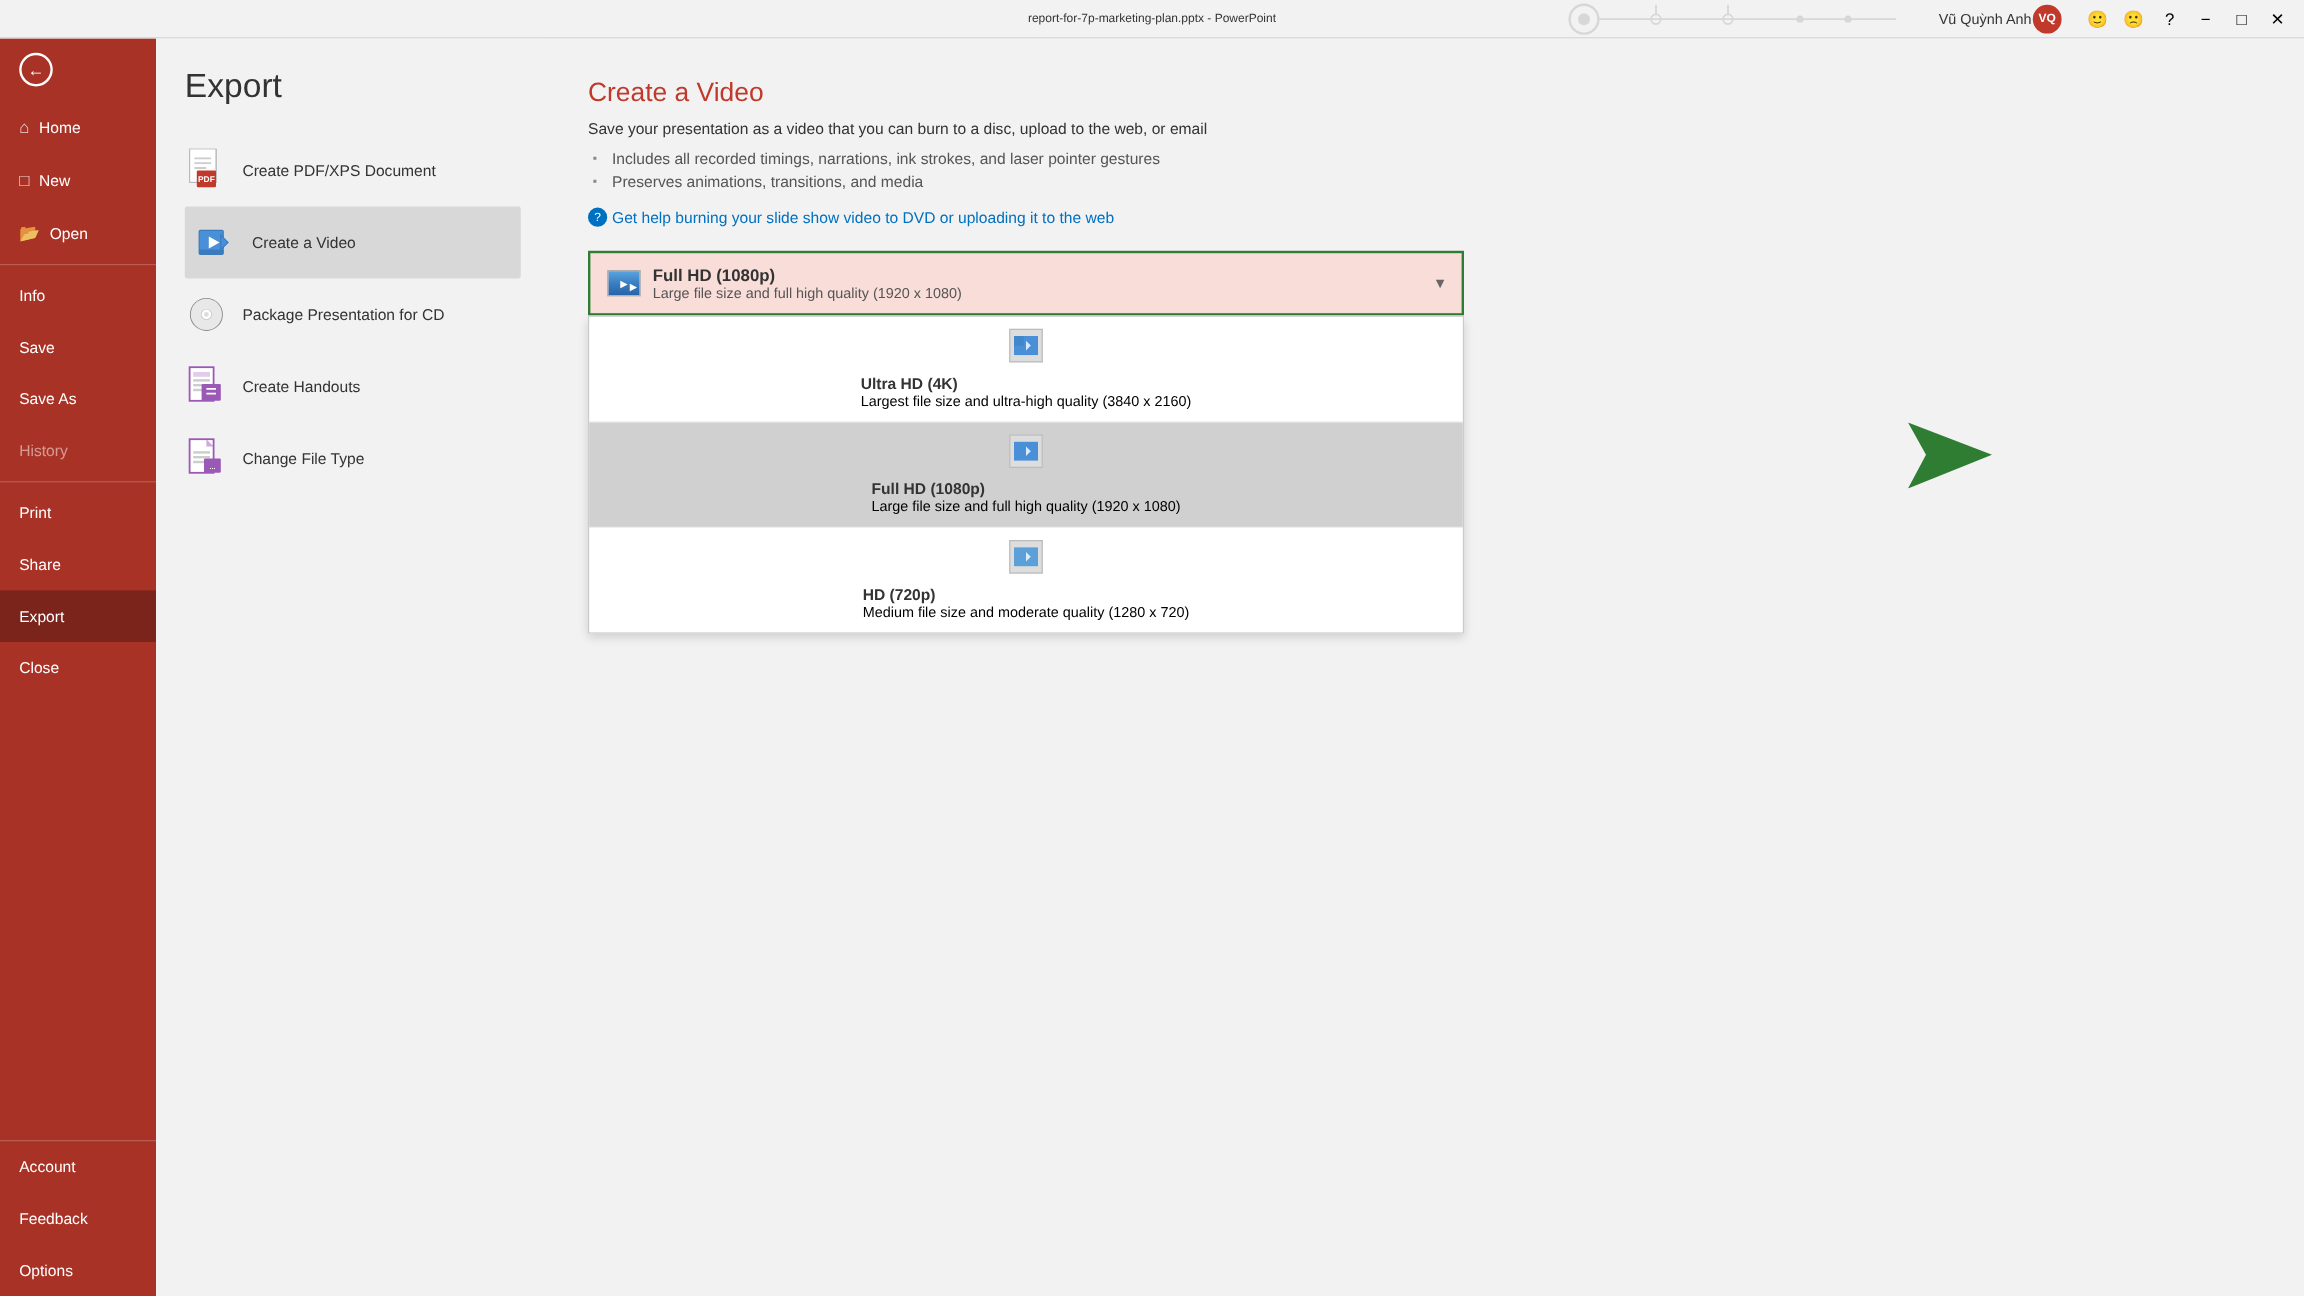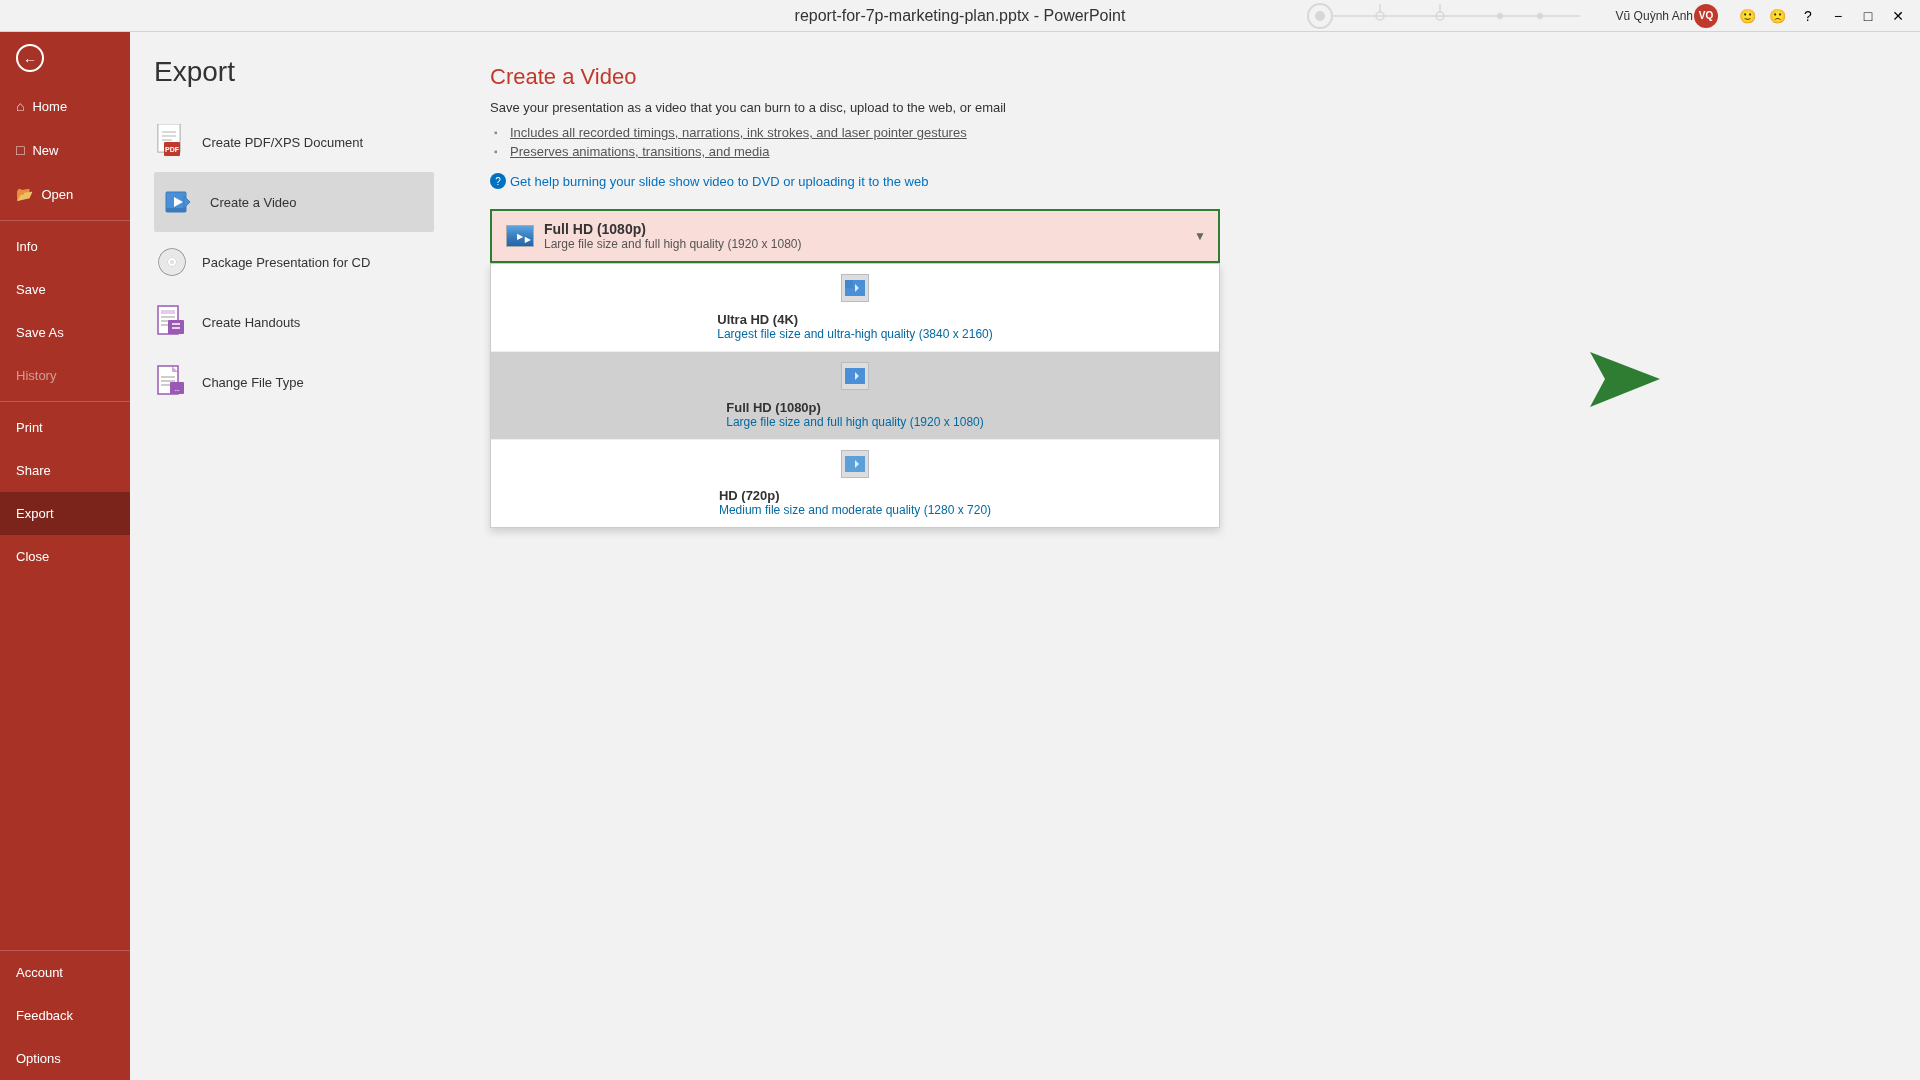--- a/index.html
+++ b/index.html
@@ -10,21 +10,21 @@
       height: 32px;
       background: #f2f2f2;
       display: flex;
       align-items: center;
       justify-content: space-between;
       padding: 0 8px;
       flex-shrink: 0;
       border-bottom: 1px solid #d4d4d4;
     }
     .title-bar-center {
-      font-size: 16px;
+      font-size: 10px;
       color: #333;
       position: absolute;
       left: 50%;
       transform: translateX(-50%);
     }
     .title-bar-right {
       display: flex;
       align-items: center;
       gap: 8px;
       margin-left: auto;
@@ -195,21 +195,20 @@
 
     .bullet-list {
       list-style: none;
       margin-bottom: 12px;
     }
     .bullet-list li {
       font-size: 13px;
       color: #555;
       padding: 2px 0 2px 20px;
       position: relative;
-      text-decoration: underline;
     }
     .bullet-list li::before {
       content: '▪';
       position: absolute;
       left: 4px;
       color: #888;
       font-size: 10px;
       top: 4px;
     }
 
@@ -302,21 +301,21 @@
     .dropdown-item:last-child { border-bottom: none; }
     .dropdown-item.highlighted { background: #d0d0d0; }
 
     .dropdown-item-text .item-label {
       font-size: 13px;
       font-weight: 600;
       color: #333;
     }
     .dropdown-item-text .item-sublabel {
       font-size: 12px;
-      color: #0369a1;
+      color: #000000;
     }
 
     .item-icon {
       width: 28px;
       height: 28px;
       background: #ddd;
       border: 1px solid #bbb;
       display: flex;
       align-items: center;
       justify-content: center;

